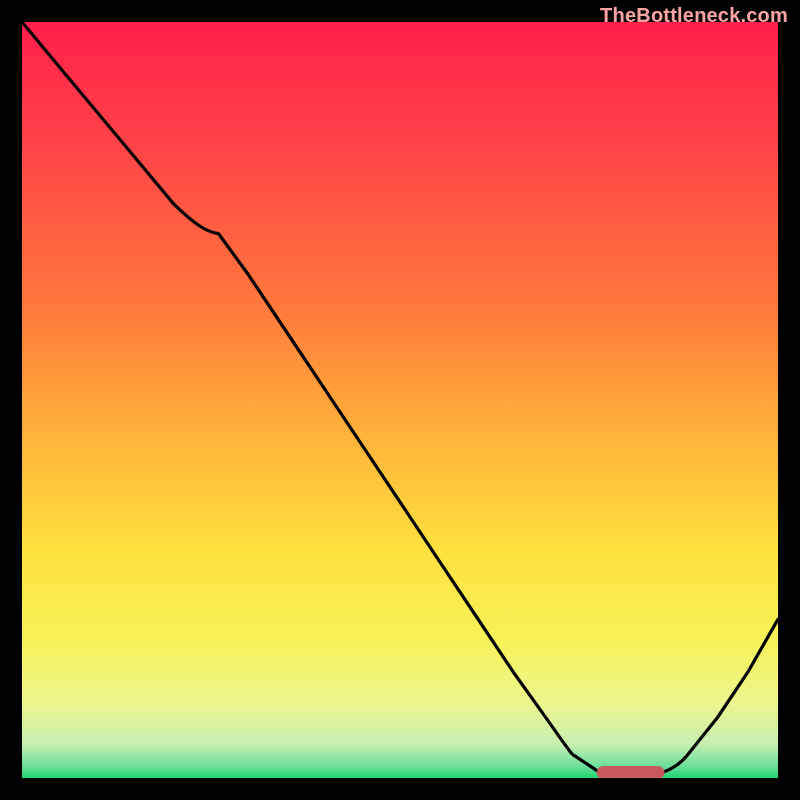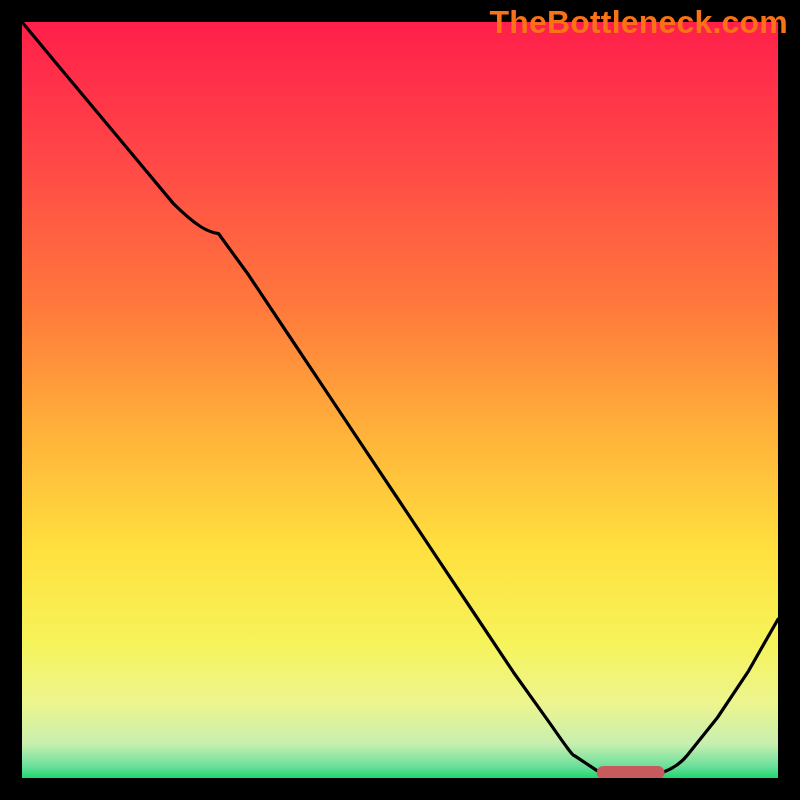--- a/index.html
+++ b/index.html
@@ -14,22 +14,22 @@
   .frame {
     position: relative;
     width: 800px;
     height: 800px;
     background: #000;
   }
   .watermark {
     position: absolute;
     top: 4px;
     right: 12px;
-    color: #f97316;
-    font-size: 32px;
+    color: #fca5a5;
+    font-size: 20px;
     font-weight: bold;
     letter-spacing: 0.2px;
     z-index: 5;
     user-select: none;
   }
   .plot {
     position: absolute;
     left: 22px;
     top: 22px;
     width: 756px;

